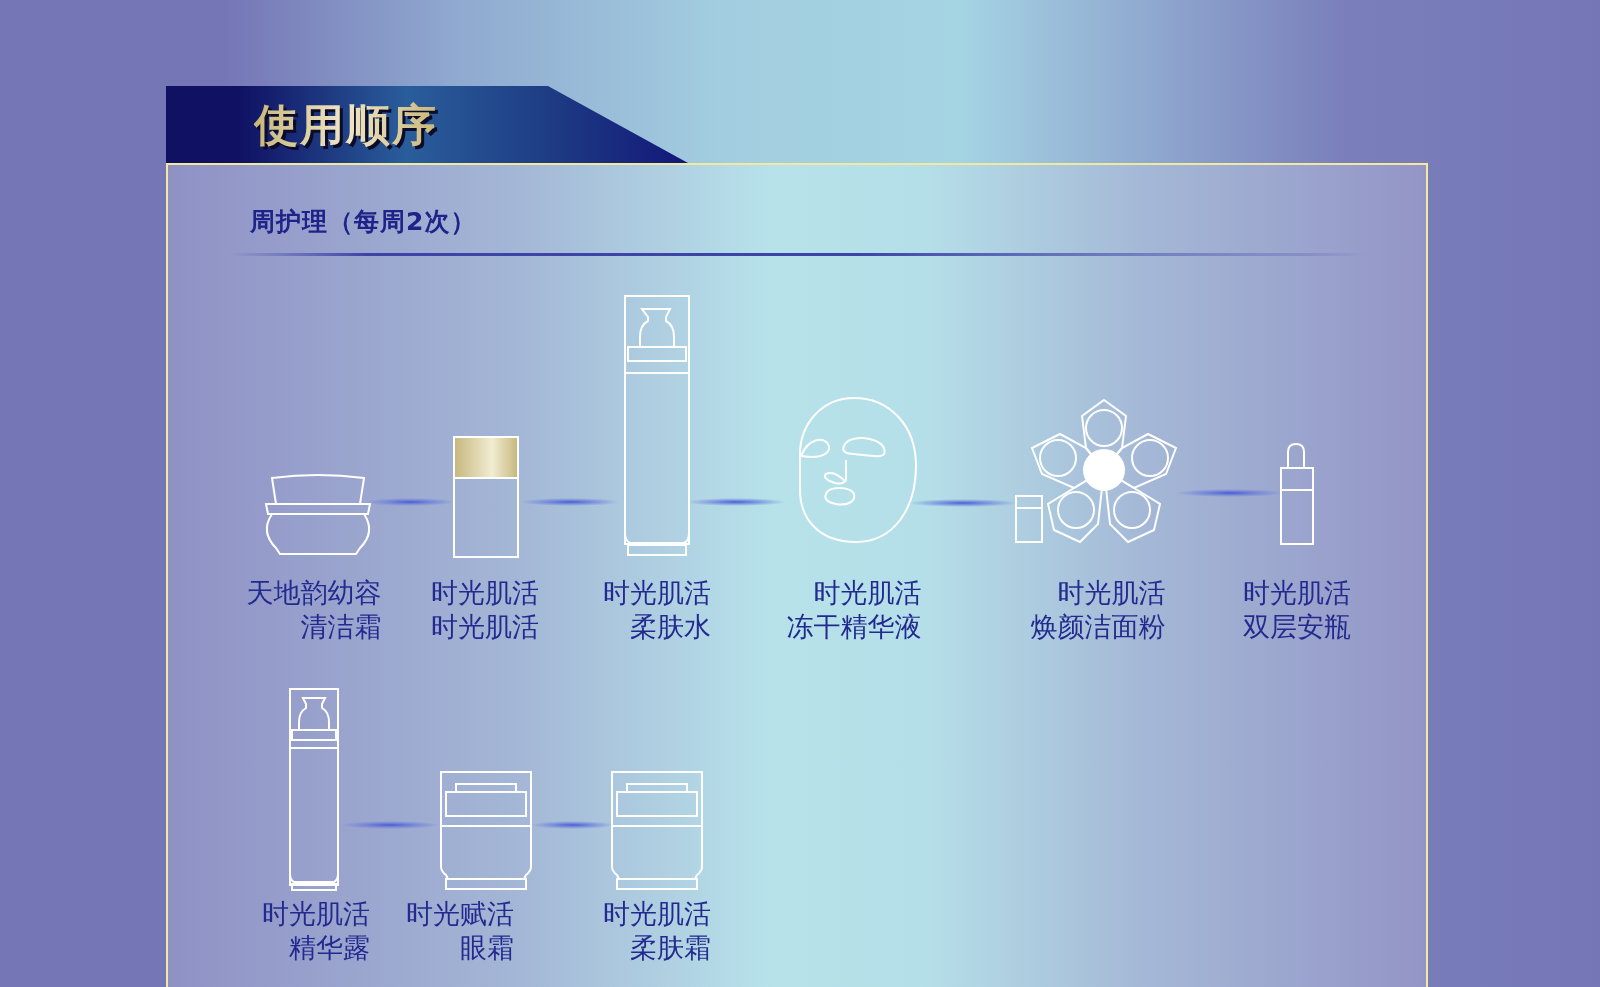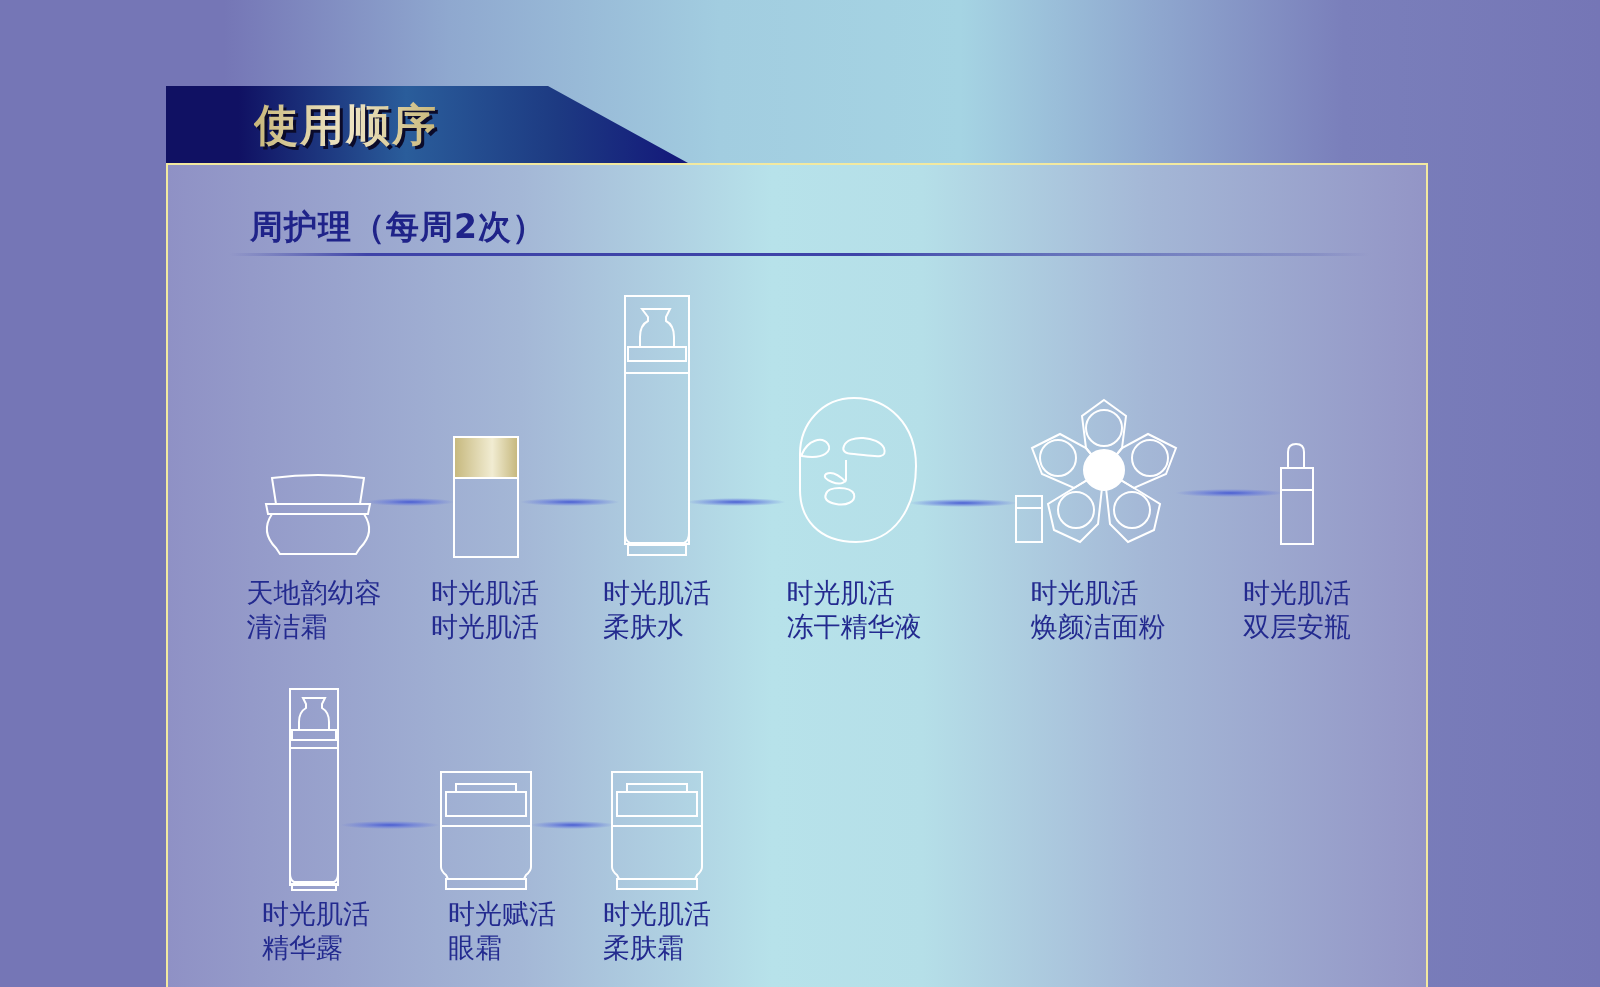--- a/index.html
+++ b/index.html
@@ -23,34 +23,34 @@
     -webkit-text-fill-color: transparent;
     filter: drop-shadow(3px 3px 0 #0b0b2a);
   }
   .panel {
     position: absolute; left: 166px; top: 163px; width: 1262px; height: 840px;
     border: 2px solid #f2e9a0;
     background: linear-gradient(90deg, #8f91c5 0%, #a4b7d6 28%, #b7e2ea 48%, #b5dfe8 60%, #a4b7d6 78%, #9395c6 100%);
   }
   .section-title {
     position: absolute; left: 250px; top: 205px;
-    font-size: 33px; font-weight: bold; color: #1f2389; letter-spacing: 1px;
+    font-size: 25px; font-weight: bold; color: #1f2389; letter-spacing: 1px;
   }
   .section-rule {
     position: absolute; left: 230px; top: 253px; width: 1140px; height: 3px;
     background: linear-gradient(90deg, rgba(60,64,160,0) 0%, #3e43a8 12%, #3e43a8 55%, rgba(62,67,168,0.2) 95%, rgba(62,67,168,0) 100%);
   }
   .connector {
     position: absolute; height: 8px;
     background: radial-gradient(ellipse at center, rgba(70,90,210,0.95) 0%, rgba(90,110,220,0.55) 35%, rgba(120,140,230,0) 70%);
   }
   .product { position: absolute; }
   .product svg { position: absolute; overflow: visible; }
   .label {
-    position: absolute; text-align: left; color: #232a8f;
+    position: absolute; text-align: right; color: #232a8f;
     font-size: 27px; line-height: 34px; white-space: nowrap;
     transform: translateX(-50%);
   }
   .label span { display: block; }
 </style>
 </head>
 <body>
 
 <div class="header-band"></div>
 <div class="header-title">使用顺序</div>
@@ -195,20 +195,20 @@
     <line x1="6" y1="45" x2="86" y2="45"></line>
     <path d="M1 55 L1 96 Q1 100 6 104 L8 108 L84 108 L86 104 Q91 100 91 96 L91 55"></path>
     <rect x="6" y="108" width="80" height="10"></rect>
   </svg>
 </div>
 
 <div class="label" style="left:316px; top:897px;">
   <span>时光肌活</span>
   <span>精华露</span>
 </div>
-<div class="label" style="left:502px; top:897px;">
+<div class="label" style="left:460px; top:897px;">
   <span>时光赋活</span>
   <span>眼霜</span>
 </div>
 <div class="label" style="left:657px; top:897px;">
   <span>时光肌活</span>
   <span>柔肤霜</span>
 </div>
 
 </body></html>

